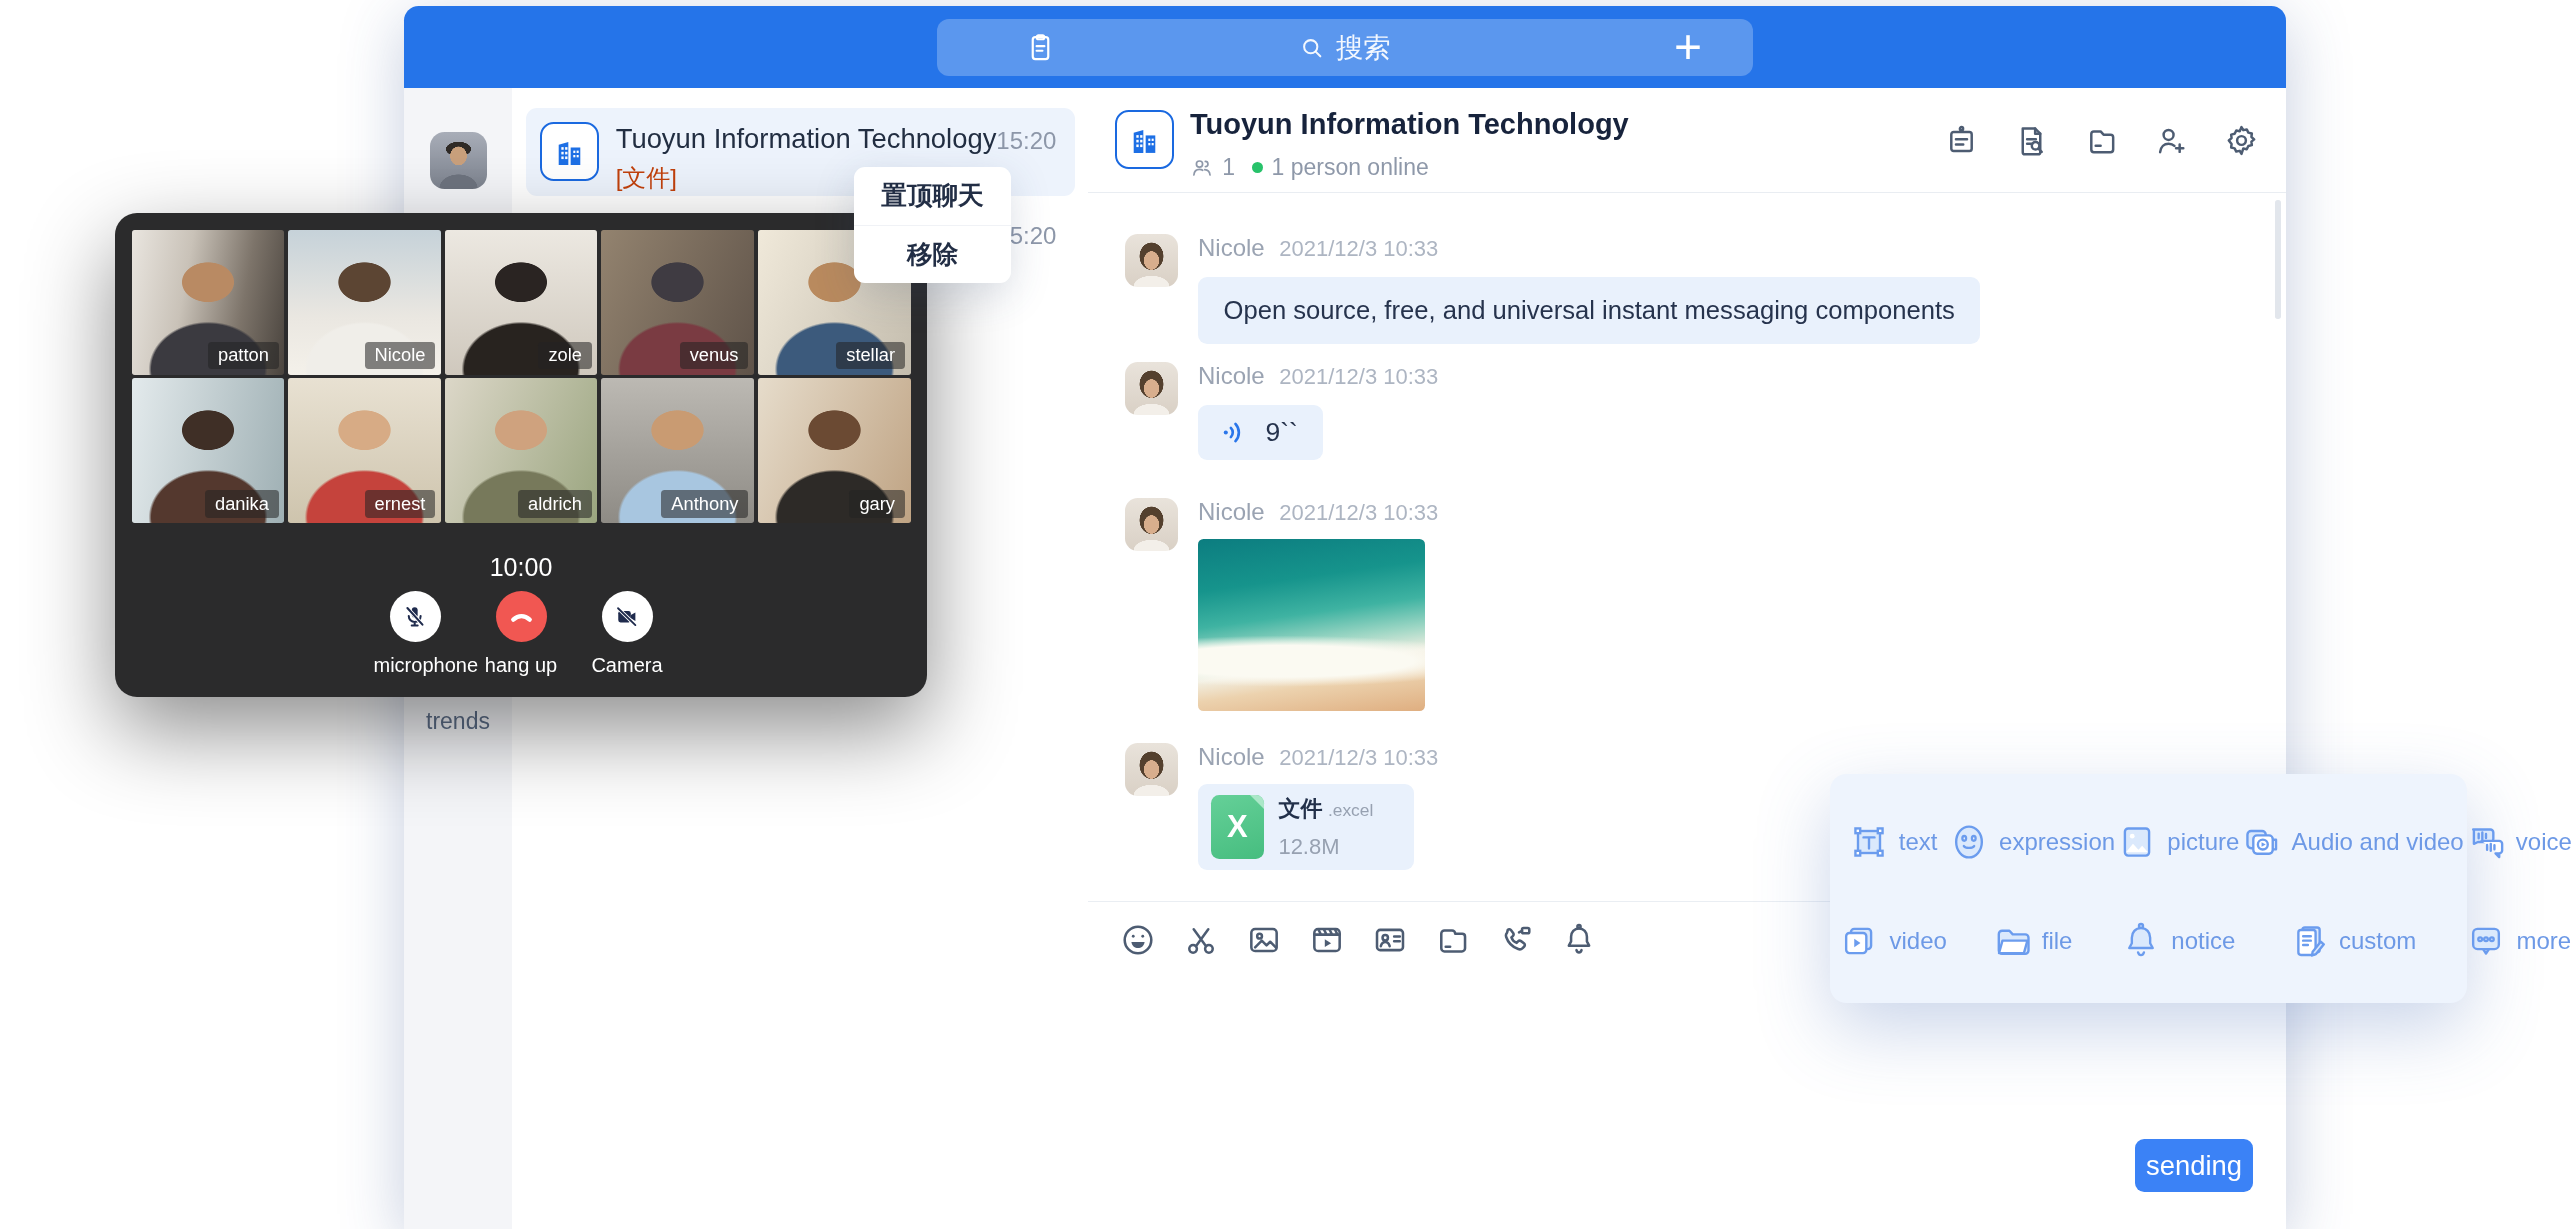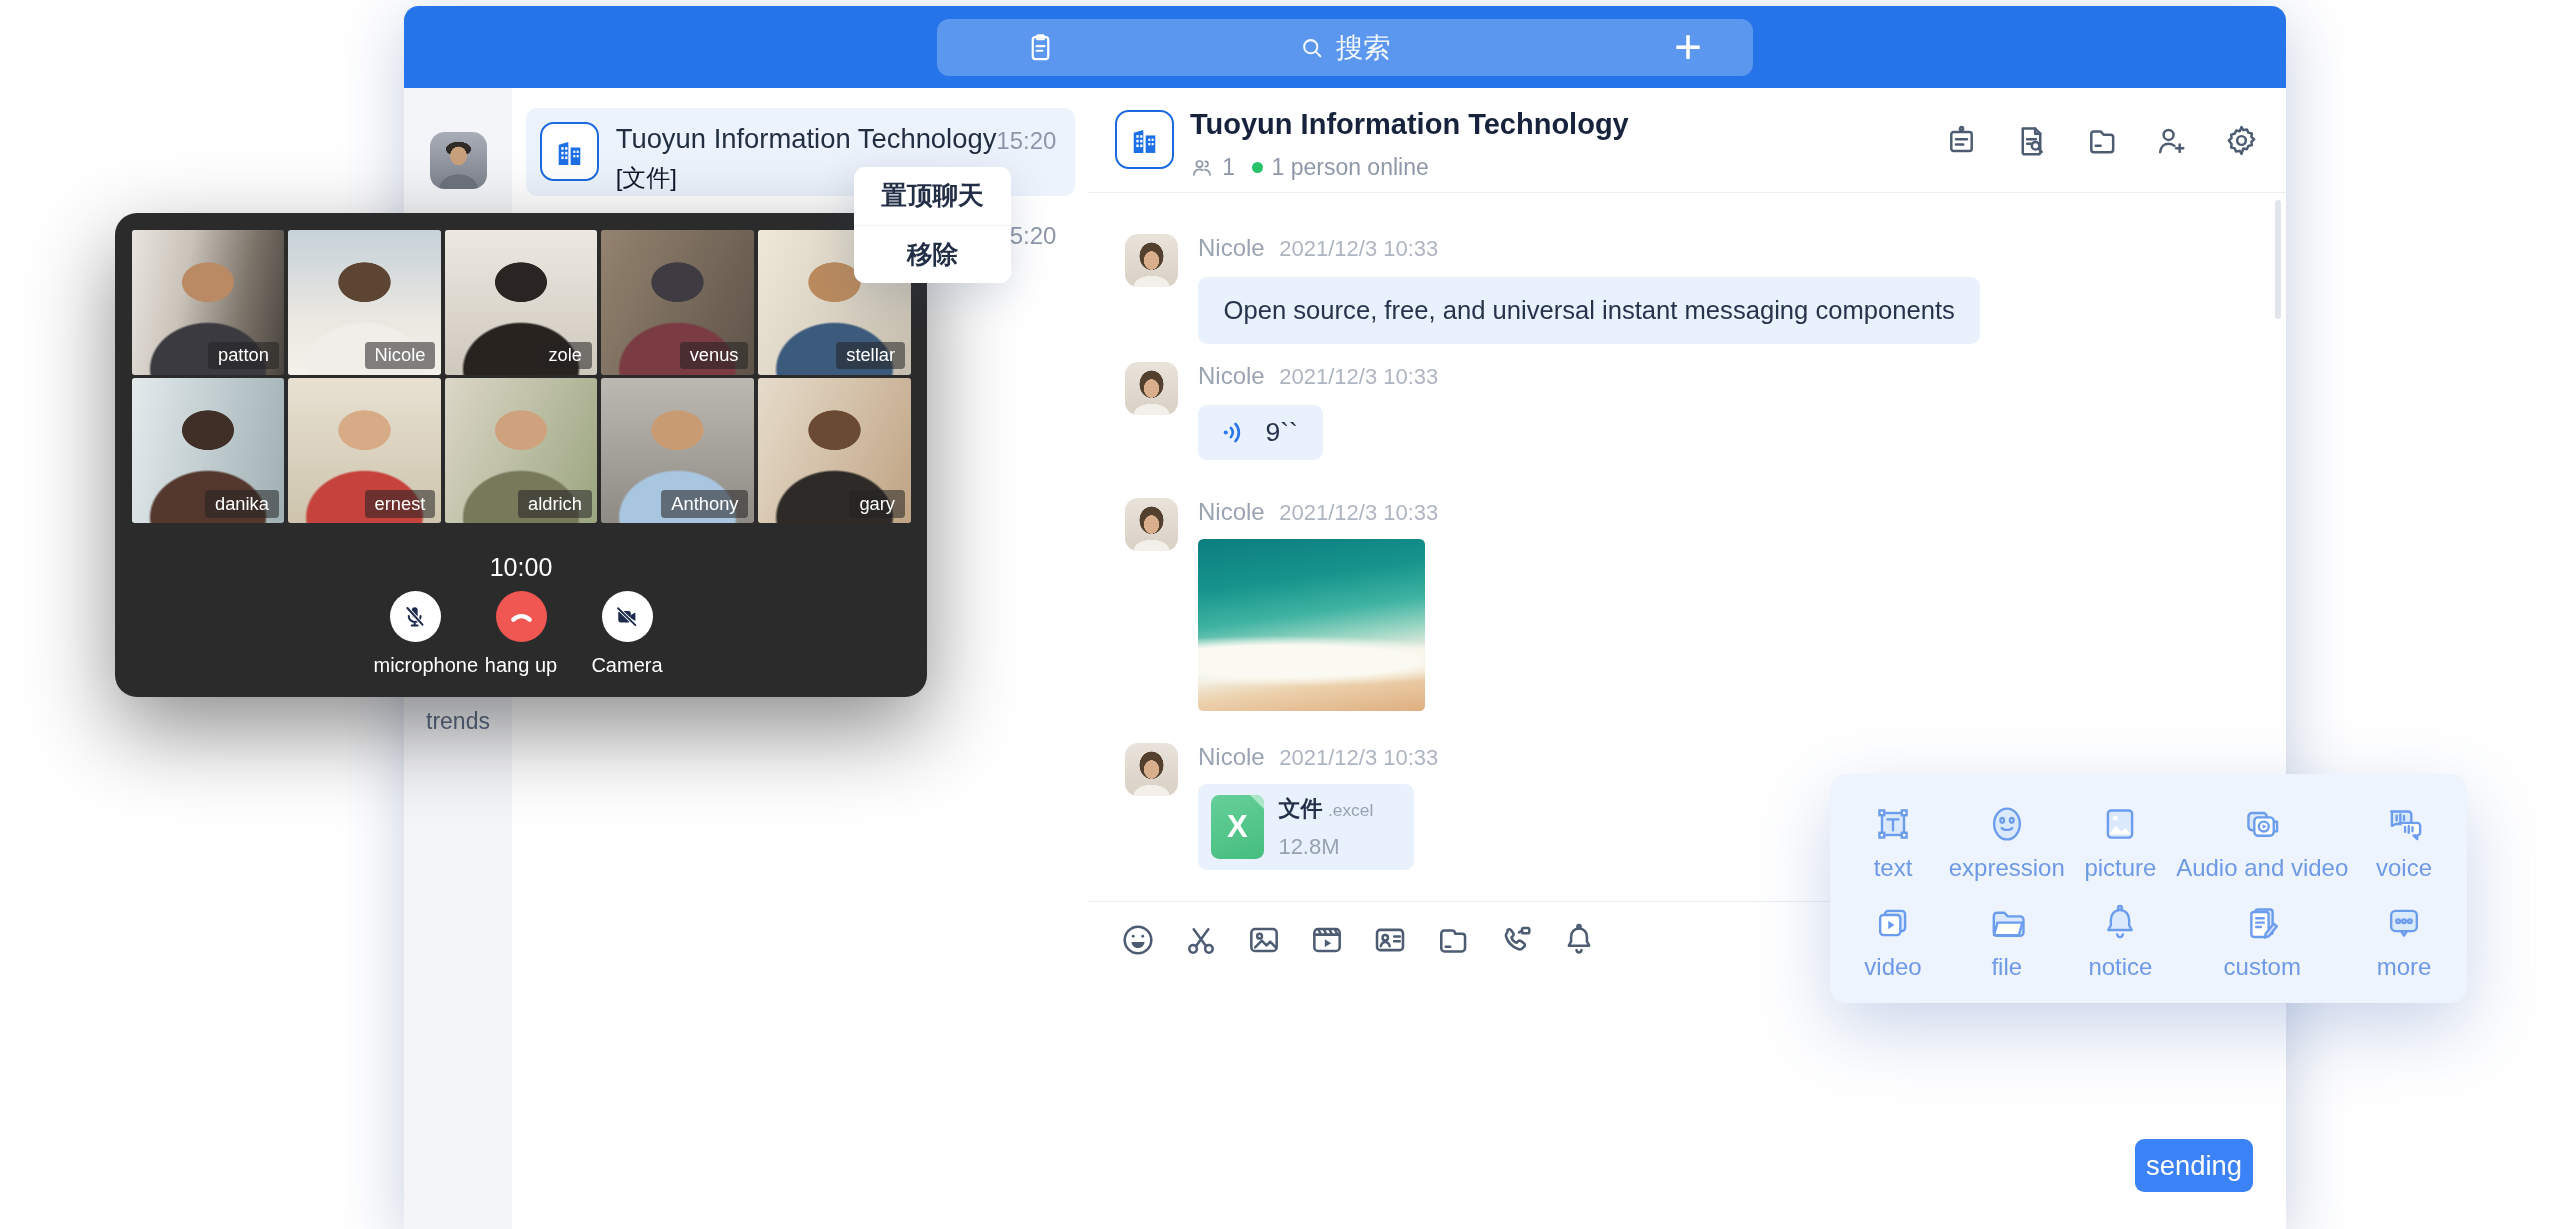--- a/index.html
+++ b/index.html
@@ -29,21 +29,21 @@
   .trends .ticon{color:#7d8ca3;margin:0 auto;width:40px;height:40px;}
   .trends .tlabel{display:block;margin-top:5.5px;font-size:23px;}
   
   .clist{position:absolute;left:108px;top:82px;bottom:0;width:576px;background:#fff;border-right:0.9px solid #edeff2;}
   .citem{position:absolute;left:13.7px;width:549px;height:88px;border-radius:11px;}
   .citem.sel{top:20px;background:#edf3fc;}
   .citem.row2{top:115px;background:#fff;}
   .cicon{position:absolute;left:14.6px;top:13.7px;width:59px;height:59px;border:2.7px solid #1a69e0;border-radius:13.7px;
          background:#fff;color:#1d6fe5;display:flex;align-items:center;justify-content:center;box-sizing:border-box;}
   .ctitle{position:absolute;left:90px;top:14.6px;font-size:27.4px;color:#222e42;white-space:nowrap;}
-  .csub{position:absolute;left:90px;top:54px;font-size:24px;color:#0f172a;}
+  .csub{position:absolute;left:90px;top:54px;font-size:24px;color:#c2410c;}
   .ctime{position:absolute;right:18.3px;top:18.3px;font-size:24px;color:#8d97a9;}
   
   .chat{position:absolute;left:684px;top:82px;right:0;bottom:0;background:#fff;}
   .chead{position:absolute;top:0;left:0;right:0;height:104px;border-bottom:0.9px solid #e9edf2;}
   .chead .cicon{left:27.4px;top:22px;}
   .chead-title{position:absolute;left:102px;top:20px;font-size:29px;font-weight:bold;color:#17233c;white-space:nowrap;}
   .chead-sub{position:absolute;left:102px;top:66px;display:flex;align-items:center;gap:8.2px;font-size:23px;color:#8e98a9;}
   .gdot{width:11px;height:11px;border-radius:50%;background:#27c26a;margin-left:9.1px;}
   .chead-actions{position:absolute;right:27.4px;top:35px;display:flex;gap:35px;color:#4d5c72;}
   .abtn{background:none;border:none;padding:0;color:inherit;cursor:pointer;}
@@ -82,21 +82,21 @@
   
   .tools{position:absolute;left:0;right:0;top:813px;height:75px;border-top:0.9px solid #eaeef3;
          display:flex;align-items:center;gap:25px;padding-left:31px;color:#4d5c72;}
   .tbtn{background:none;border:none;padding:0;color:inherit;cursor:pointer;}
   .send{position:absolute;right:33px;bottom:37px;width:118px;height:53px;background:#3b82f6;color:#fff;
         font-size:27.4px;border:none;border-radius:9.1px;cursor:pointer;font-family:inherit;}
   
   .fpanel{position:absolute;left:1830px;top:774px;width:637px;height:229px;background:#eef4fd;border-radius:16.5px;
           box-shadow:0 25.6px 73px rgba(80,115,185,.30);z-index:7;display:grid;
           grid-template-columns:repeat(5,1fr);grid-template-rows:1fr 1fr;padding:18.3px 7.3px 12.8px;box-sizing:border-box;}
-  .fitem{display:flex;flex-direction:column;align-items:center;justify-content:center;gap:8.2px;
+  .fitem{display:flex;flex-direction:row;align-items:center;justify-content:center;gap:8.2px;
          color:#6d99e6;font-size:24px;cursor:pointer;white-space:nowrap;}
   .fitem svg{color:#6b9cee;}
   
   .cmenu{position:absolute;left:854px;top:167px;width:157px;height:116px;background:#fff;border-radius:11px;
          box-shadow:0 11px 40px rgba(50,70,110,.18);z-index:8;display:flex;flex-direction:column;}
   .cmenu-item{flex:1;display:flex;align-items:center;justify-content:center;font-size:25.6px;color:#222e45;cursor:pointer;font-weight:bold;}
   .cmenu-item:first-child{border-bottom:0.9px solid #f0f2f6;}
   
   .vcall{position:absolute;left:115px;top:213px;width:812px;height:484px;background:#2b2b2c;border-radius:22px;
          box-shadow:0 33px 87px rgba(0,0,0,.45);z-index:6;}

